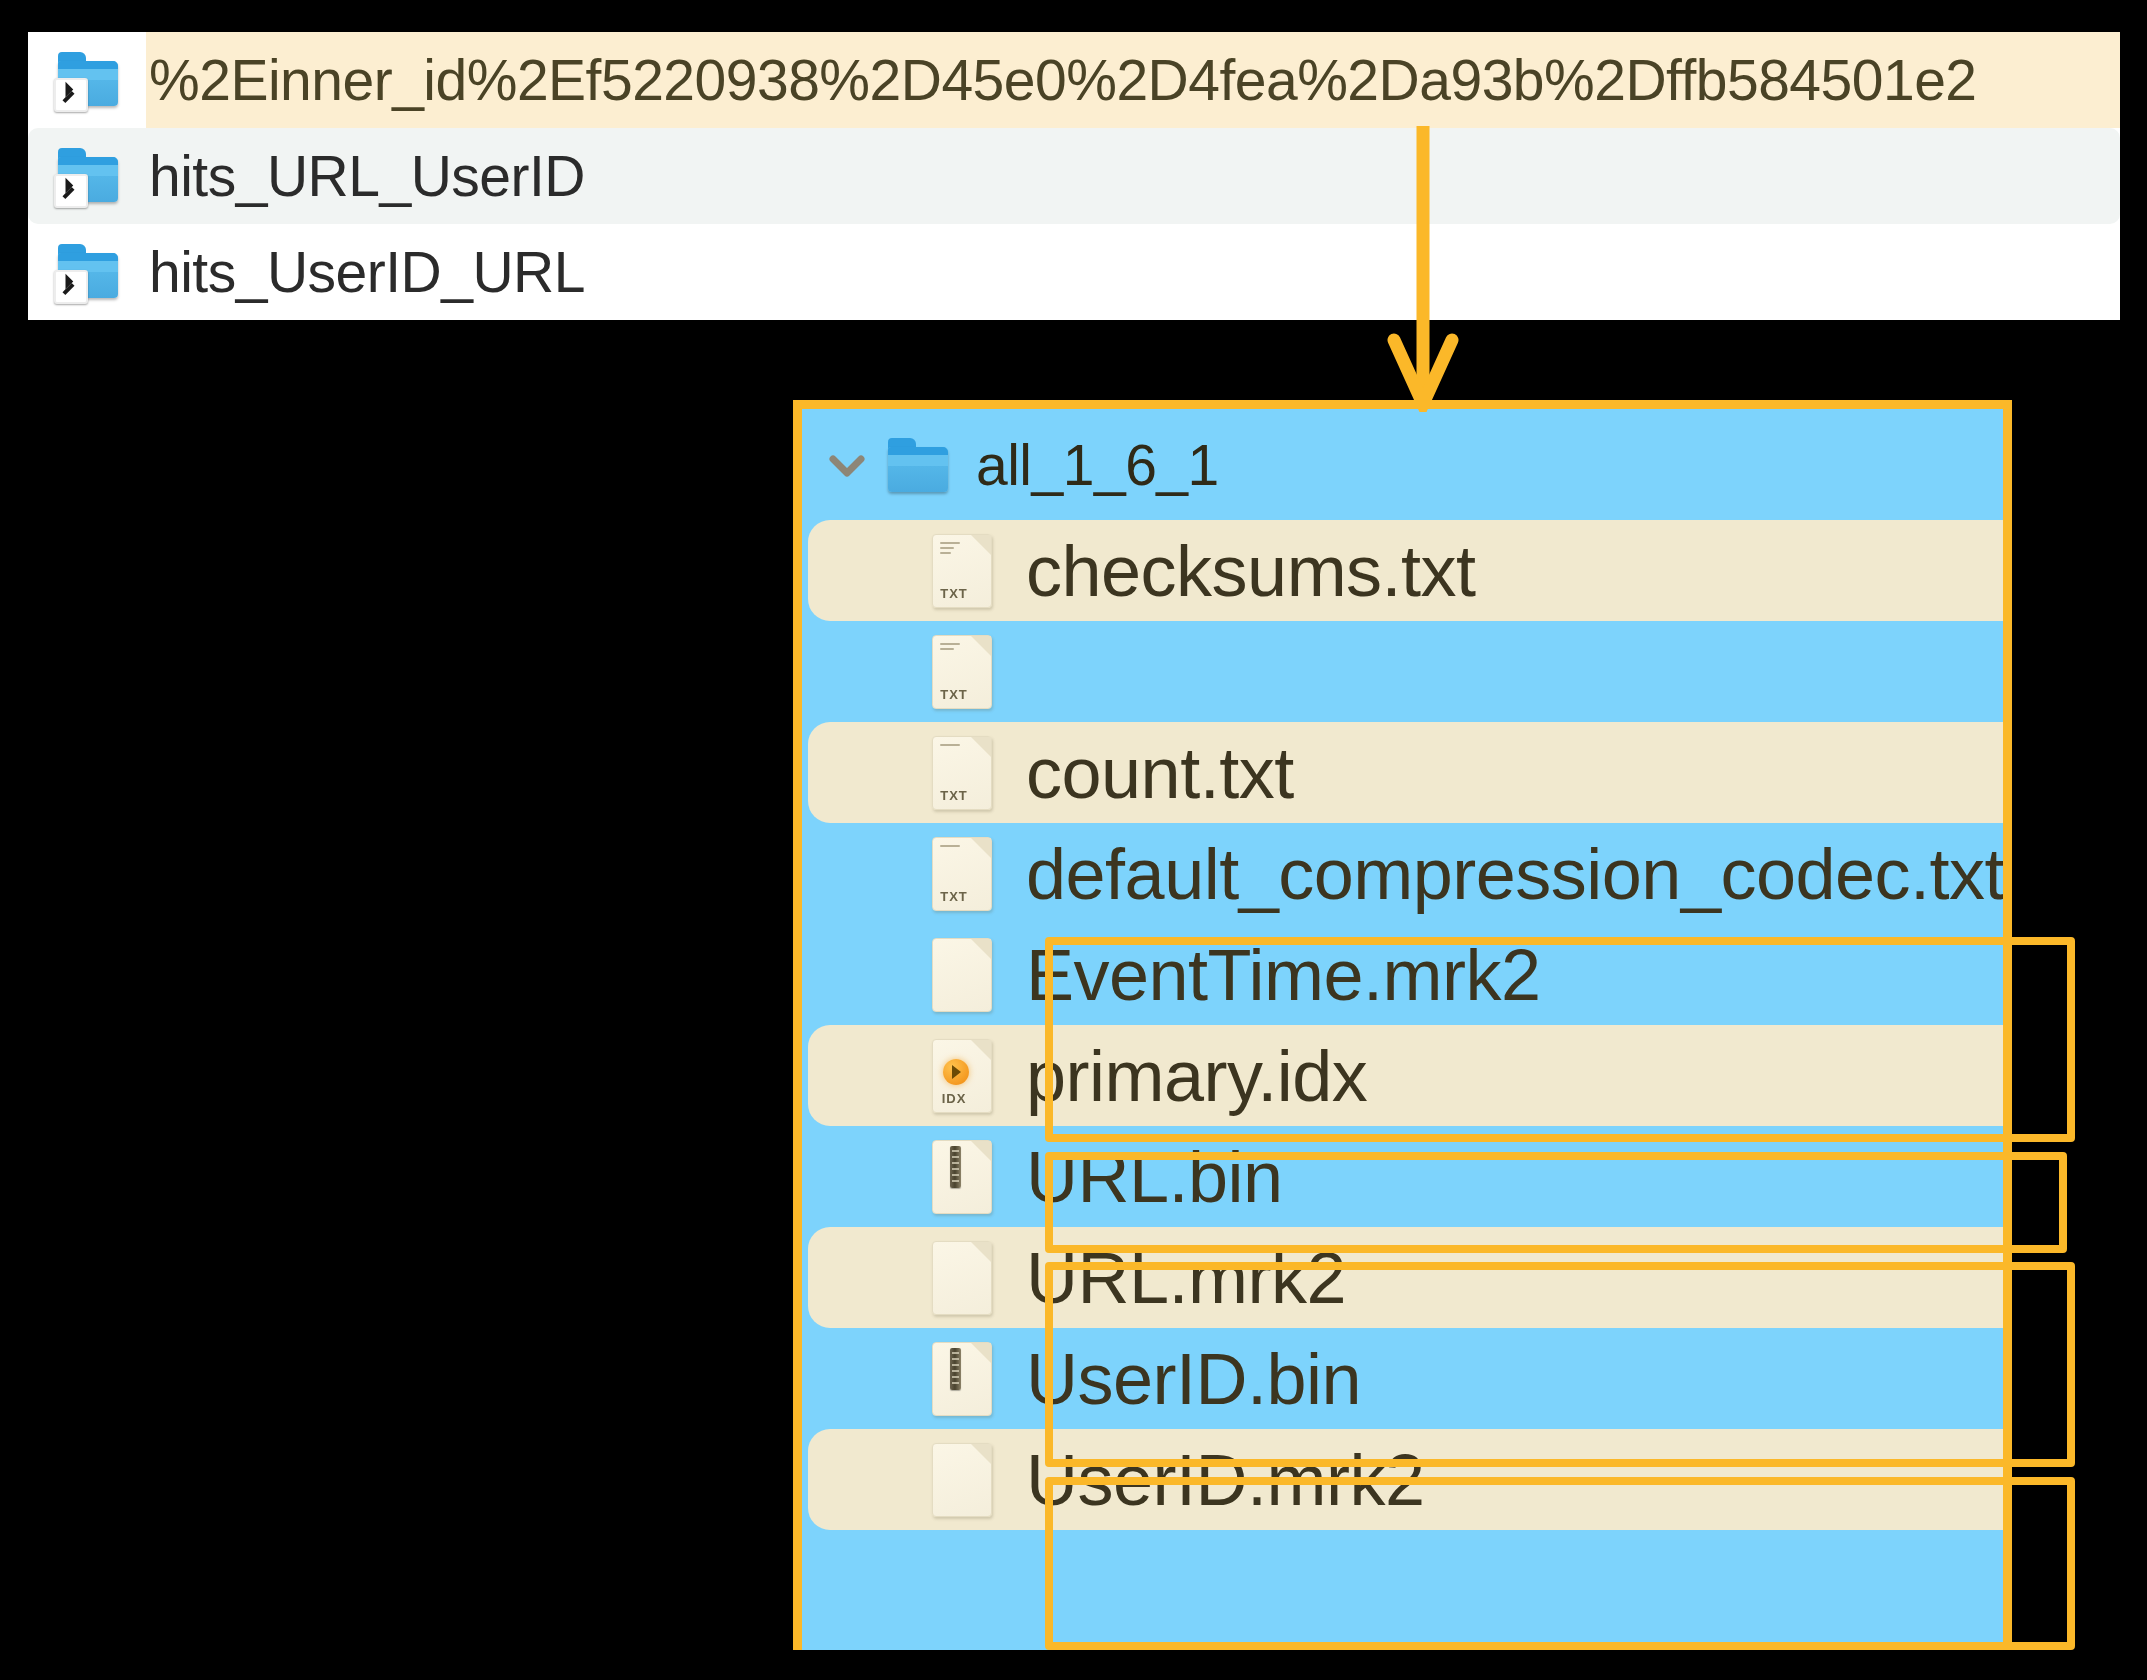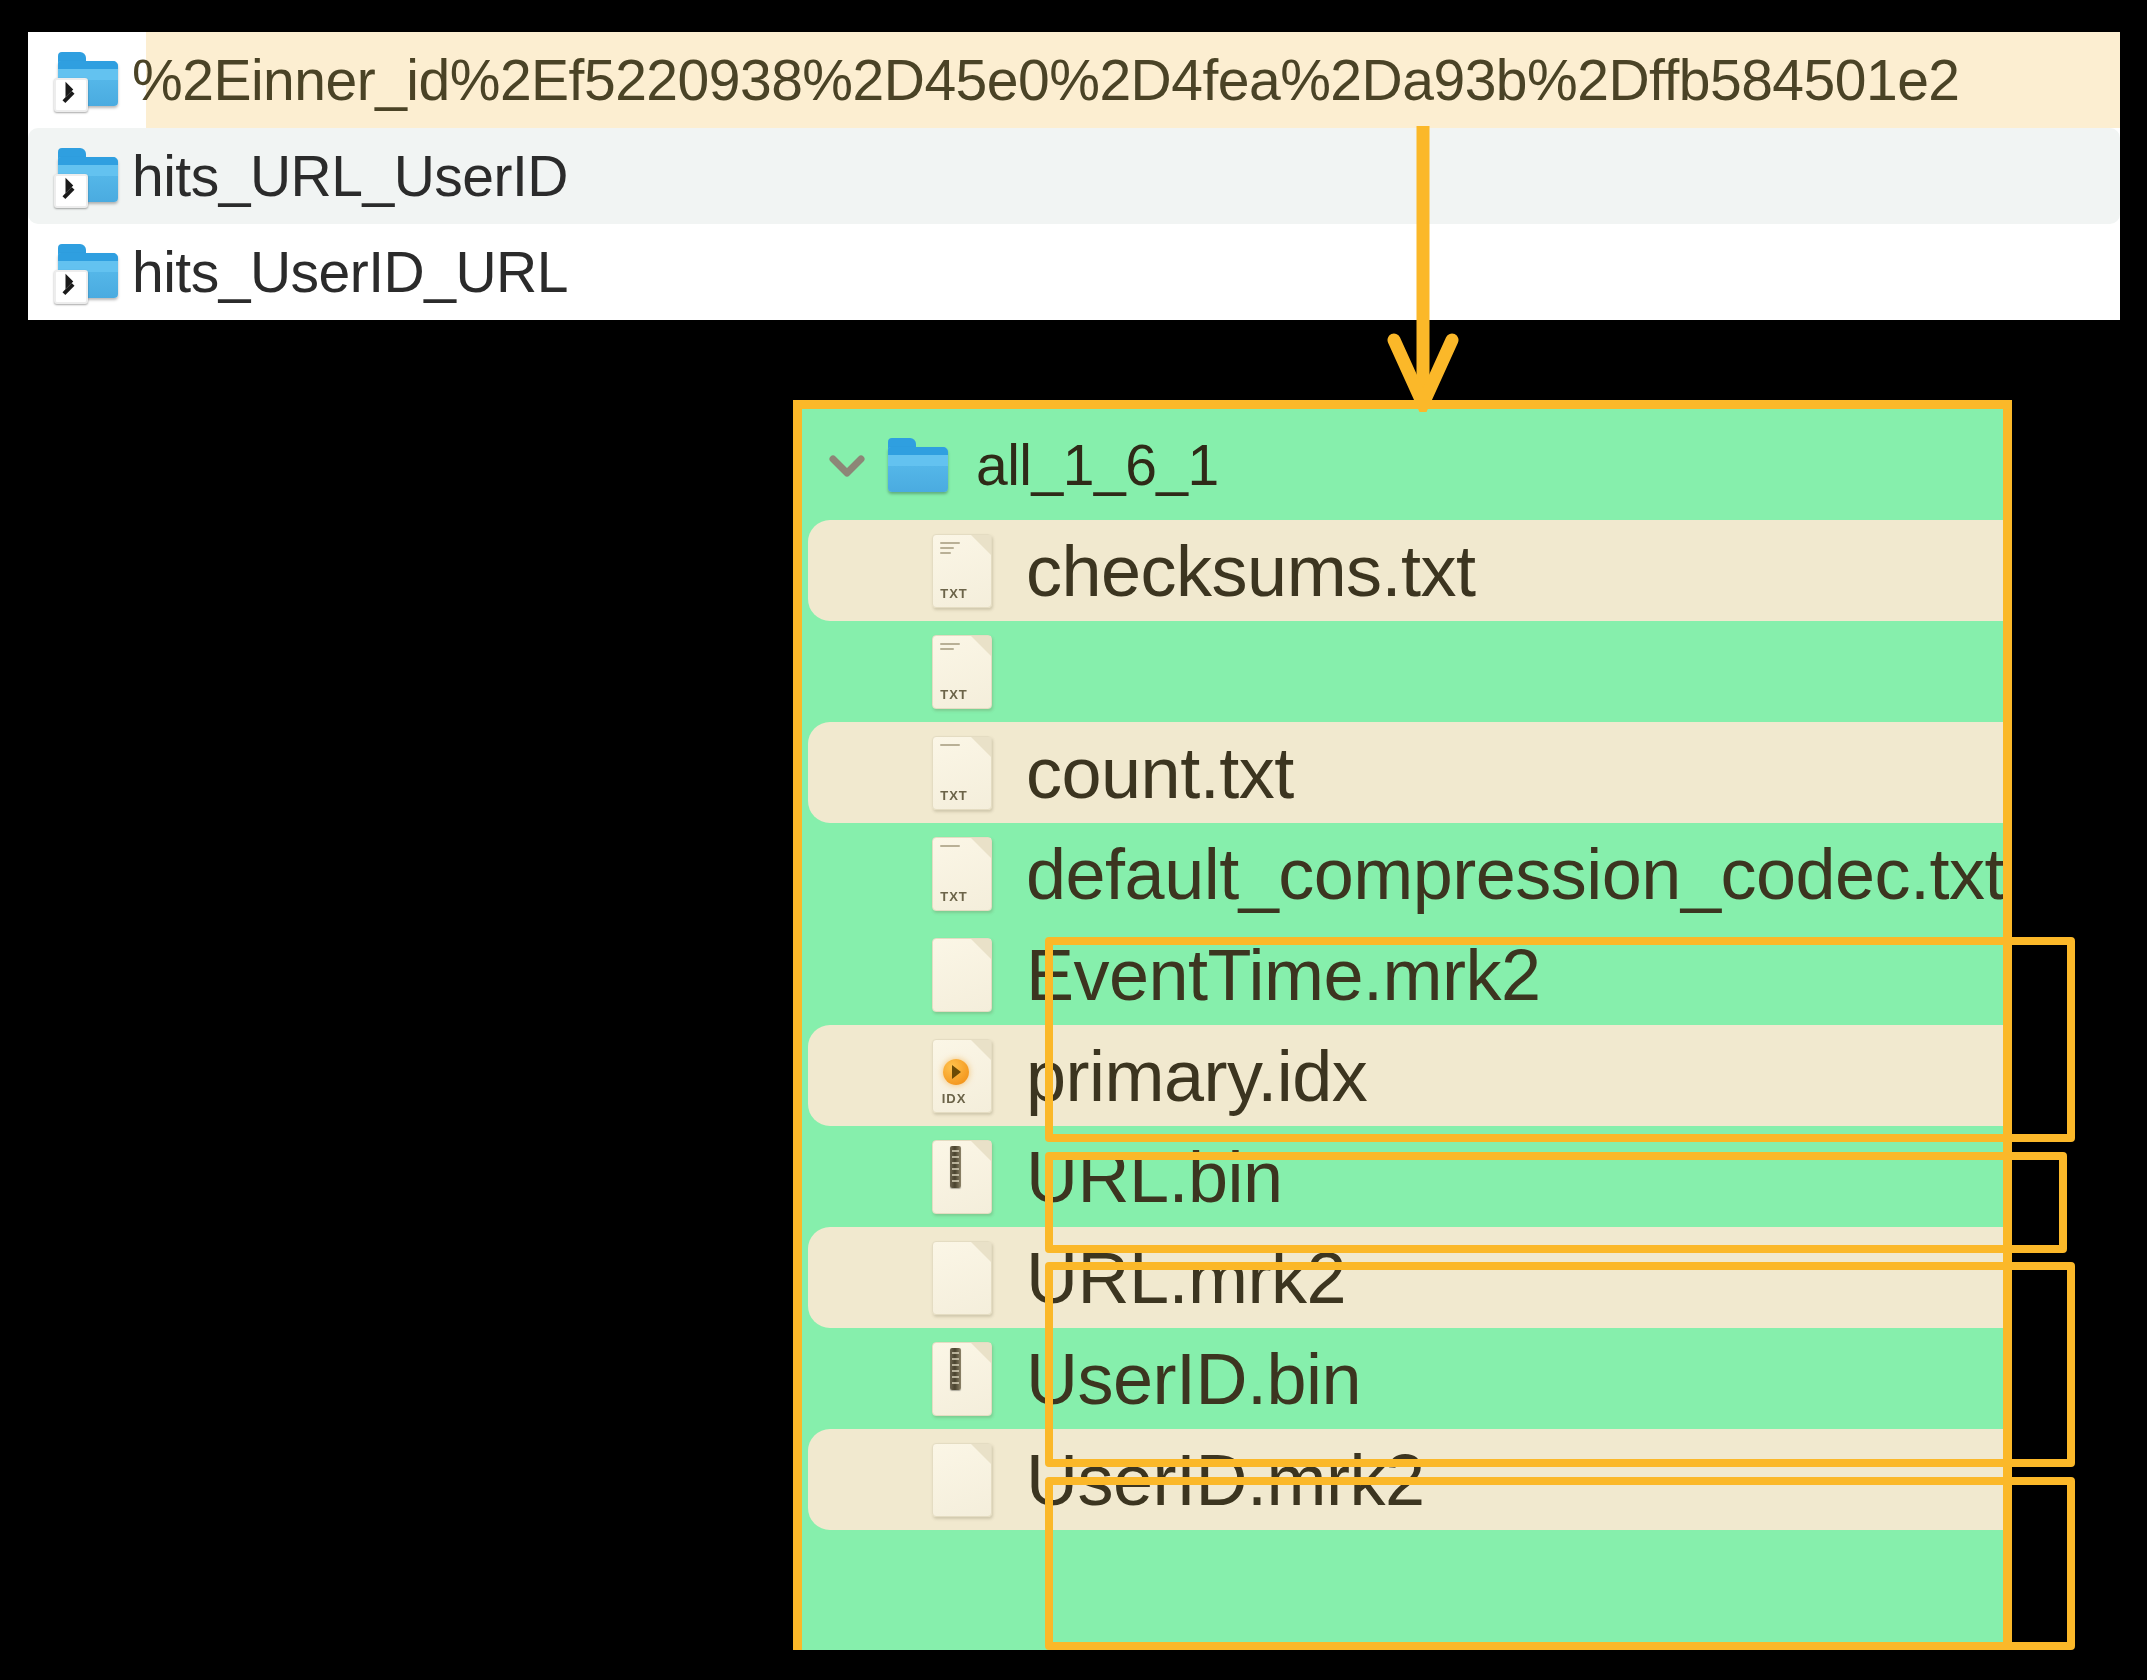--- a/index.html
+++ b/index.html
@@ -35,21 +35,21 @@
   .top-row .ficon{
     position:relative;
     z-index:2;
     margin-left:28px;
     width:66px;height:60px;
     flex:0 0 auto;
   }
   .top-row .tlabel{
     position:relative;
     z-index:2;
-    margin-left:10px;
+    margin-left:27px;
     font-size:57px;
     letter-spacing:-0.5px;
     color:#2b2b2b;
     white-space:nowrap;
   }
   .top-row.highlight .tlabel{ color:#4a4326; }
 
   
   .folder-ico{ position:relative; width:66px; height:60px; }
   .folder-ico .tab{
@@ -91,21 +91,21 @@
   }
 
   
   #arrow{ position:absolute; left:1382px; top:126px; width:90px; height:286px; z-index:5; }
 
   
   #main-panel{
     position:absolute;
     left:793px; top:400px;
     width:1219px; height:1250px;
-    background:#86efac;
+    background:#7dd3fc;
     border:9px solid #fbb829;
     border-bottom:0;
     box-sizing:border-box;
     overflow:hidden;
   }
   .mrow{
     position:relative;
     height:101px;
     display:flex;
     align-items:center;

